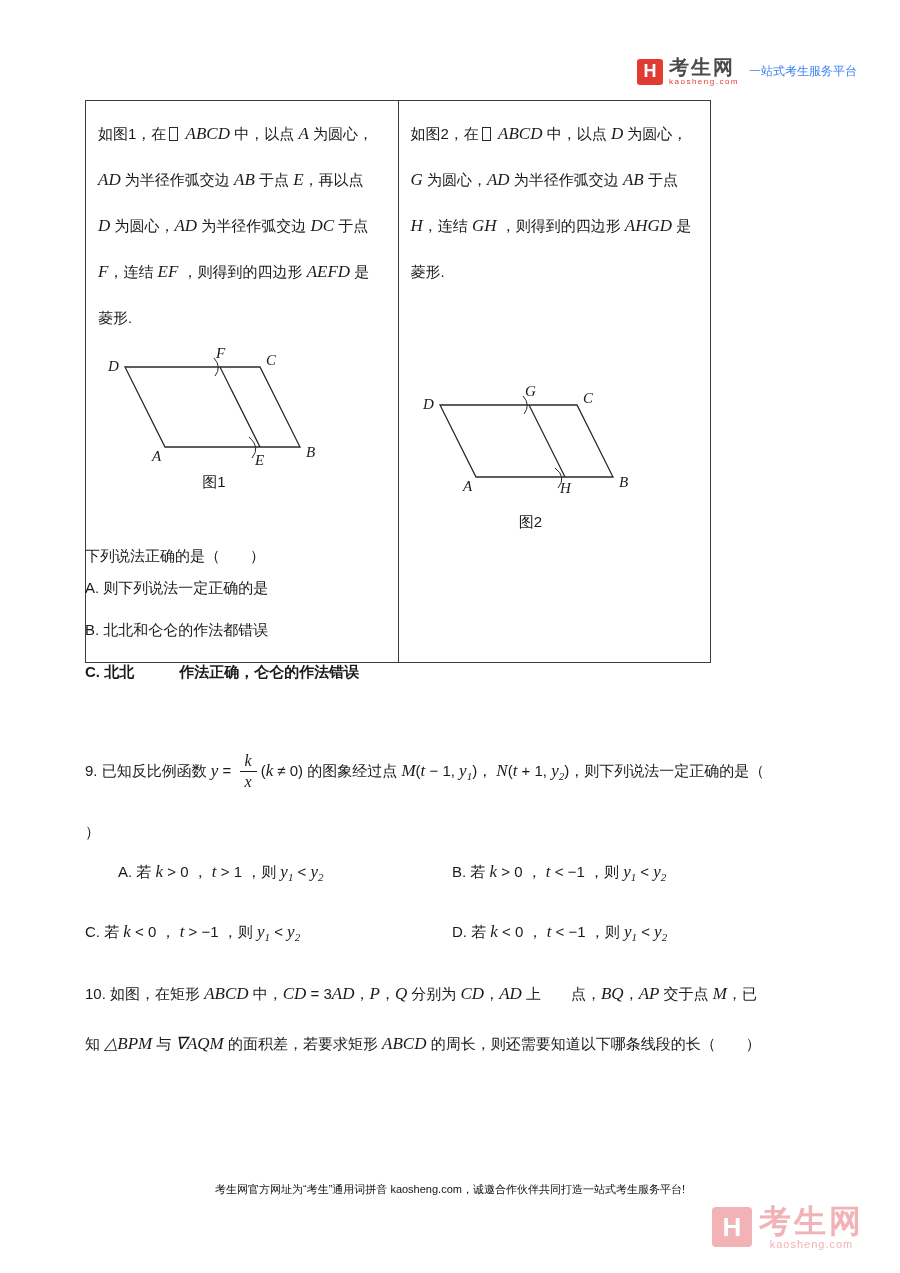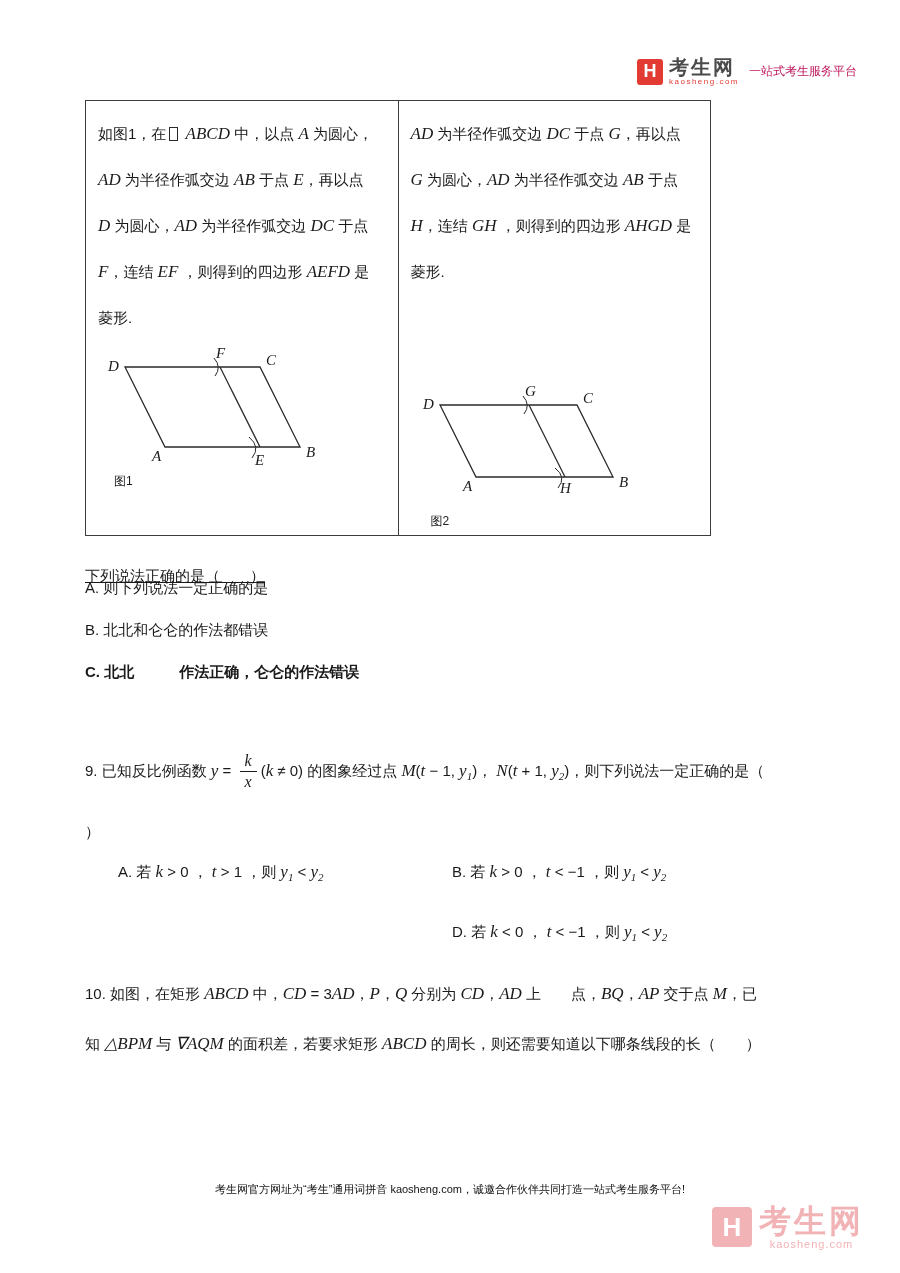--- a/index.html
+++ b/index.html
@@ -13,44 +13,44 @@
   
   .logo { position:absolute; left:637px; top:57px; display:flex; align-items:center; }
   .logo-icon {
     width:26px; height:26px; background:#e23b33; color:#fff; border-radius:3px;
     display:flex; align-items:center; justify-content:center;
     font-weight:bold; font-size:18px;
   }
   .logo-textcol { margin-left:6px; display:flex; flex-direction:column; }
   .logo-brand { font-size:20px; font-weight:bold; color:#4a4a4a; letter-spacing:2px; line-height:20px; }
   .logo-domain { font-size:8px; color:#e23b33; letter-spacing:1.5px; }
-  .logo-tagline { font-size:12px; color:#be185d; margin-left:10px; align-self:center; }
+  .logo-tagline { font-size:12px; color:#3b82f6; margin-left:10px; align-self:center; }
 
   
   .qtable {
-    position:absolute; left:85px; top:100px; width:626px; height:436px;
+    position:absolute; left:85px; top:100px; width:626px; height:563px;
     border:1px solid #3c3c3c; display:flex;
   }
   .cell { flex:1; position:relative; padding:10px 10px 0 12px; }
   .cell + .cell { border-left:1px solid #3c3c3c; }
   .cell .line { line-height:46px; white-space:nowrap; }
 
   .math { font-family:"Liberation Serif", serif; font-style:italic; font-size:17px; }
   sub.math { font-size:11px; }
   .tofu { display:inline-block; width:9px; height:14px; border:1px solid #2a2a2a; vertical-align:-2px; margin:0 3px; }
 
   .frac {
     display:inline-flex; flex-direction:column; align-items:center; vertical-align:middle;
     line-height:1.15; margin:0 4px; font-family:"Liberation Serif", serif; font-style:italic; font-size:16px;
   }
   .frac .fnum { border-bottom:1px solid #1a1a1a; padding:0 5px 1px; }
   .frac .fden { padding-top:1px; }
 
   .fig { position:absolute; }
-  .fig-caption { position:absolute; width:200px; text-align:left; font-size:12px; }
+  .fig-caption { position:absolute; width:200px; text-align:center; font-size:15px; }
   .fig-label { font-family:"Liberation Serif", serif; font-style:italic; font-size:15px; fill:#1a1a1a; }
 
   
   .q-line { position:absolute; white-space:nowrap; line-height:24px; }
 
   
   .footer { position:absolute; left:0; right:0; top:1182px; text-align:center; font-size:11px; color:#111; }
   .wm { position:absolute; left:712px; top:1204px; display:flex; align-items:center; }
   .wm-icon {
     width:40px; height:40px; background:#f2b3b6; color:#fff; border-radius:4px;
@@ -92,53 +92,54 @@
         <text class="fig-label" x="118" y="13">F</text>
         <text class="fig-label" x="168" y="20">C</text>
         <text class="fig-label" x="54" y="116">A</text>
         <text class="fig-label" x="157" y="120">E</text>
         <text class="fig-label" x="208" y="112">B</text>
       </svg>
       <div class="fig-caption" style="left:28px; top:372px;">图1</div>
     </div>
 
     <div class="cell">
-      <div class="line"><span class="math">AD</span><span> 为半径作弧交边 </span><span class="math">DC</span><span> 于点 </span><span class="math">G</span><span>，再以点</span></div>
+      <div class="line"><span>如图2，在</span><span class="tofu"></span><span class="math"> ABCD </span><span>中，以点 </span><span class="math">D</span><span> 为圆心，</span></div>
       <div class="line"><span class="math">G</span><span> 为圆心，</span><span class="math">AD</span><span> 为半径作弧交边 </span><span class="math">AB</span><span> 于点</span></div>
       <div class="line"><span class="math">H</span><span>，连结 </span><span class="math">GH</span><span> ，则得到的四边形 </span><span class="math">AHGD</span><span> 是</span></div>
       <div class="line"><span>菱形.</span></div>
 
       <svg class="fig" style="left:16px; top:278px;" width="230" height="118" viewBox="0 0 230 118">
         <polygon points="25,26 162,26 198,98 61,98" fill="none" stroke="#2a2a2a" stroke-width="1.3"></polygon>
         <line x1="114" y1="26" x2="150" y2="98" stroke="#2a2a2a" stroke-width="1.3"></line>
         <path d="M 108,17 Q 116,26 109,35" fill="none" stroke="#2a2a2a" stroke-width="1"></path>
         <path d="M 140,89 Q 152,98 143,109" fill="none" stroke="#2a2a2a" stroke-width="1"></path>
         <text class="fig-label" x="8" y="30">D</text>
         <text class="fig-label" x="110" y="17">G</text>
         <text class="fig-label" x="168" y="24">C</text>
         <text class="fig-label" x="48" y="112">A</text>
         <text class="fig-label" x="145" y="114">H</text>
         <text class="fig-label" x="204" y="108">B</text>
       </svg>
       <div class="fig-caption" style="left:32px; top:400px;margin-top:12px;">图2</div>
     </div>
   </div>
 
-  <div class="q-line" style="left:85px; top:564px;text-decoration:underline;"><span>下列说法正确的是（　　）</span></div>
+  <div class="q-line" style="left:85px; top:544px;"><span>下列说法正确的是（　　）</span></div>
   <div class="q-line" style="left:85px; top:576px;"><span>A. 则下列说法一定正确的是</span></div>
   <div class="q-line" style="left:85px; top:618px;"><span>B. 北北和仑仑的作法都错误</span></div>
   <div class="q-line" style="left:85px; top:660px;font-weight:bold;"><span>C. 北北　　　作法正确，仑仑的作法错误</span></div>
 
   <div class="q-line" style="left:85px; top:752px;"><span>9. 已知反比例函数 </span><span class="math">y</span><span> = </span><span class="frac">
         <span class="fnum">k</span>
         <span class="fden">x</span>
       </span><span>(</span><span class="math">k</span><span> ≠ 0)  的图象经过点 </span><span class="math">M</span><span>(</span><span class="math">t</span><span> − 1, </span><span class="math">y</span><sub class="math">1</sub><span>)， </span><span class="math">N</span><span>(</span><span class="math">t</span><span> + 1, </span><span class="math">y</span><sub class="math">2</sub><span>)</span><span>，则下列说法一定正确的是（</span></div>
   <div class="q-line" style="left:85px; top:820px;"><span>）</span></div>
   <div class="q-line" style="left:102px;  top:860px;margin-left:16px;"><span>A. 若 </span><span class="math">k</span><span> &gt; 0 ， </span><span class="math">t</span><span> &gt; 1 ，则 </span><span class="math">y</span><sub class="math">1</sub><span> &lt; </span><span class="math">y</span><sub class="math">2</sub></div>
   <div class="q-line" style="left:452px; top:860px;"><span>B. 若 </span><span class="math">k</span><span> &gt; 0 ， </span><span class="math">t</span><span> &lt; −1 ，则 </span><span class="math">y</span><sub class="math">1</sub><span> &lt; </span><span class="math">y</span><sub class="math">2</sub></div>
+  <div class="q-line" style="left:85px;  top:920px;"><span>C. 若 </span><span class="math">k</span><span> &lt; 0 ， </span><span class="math">t</span><span> &gt; −1 ，则 </span><span class="math">y</span><sub class="math">1</sub><span> &lt; </span><span class="math">y</span><sub class="math">2</sub></div>
   <div class="q-line" style="left:452px; top:920px;"><span>D. 若 </span><span class="math">k</span><span> &lt; 0 ， </span><span class="math">t</span><span> &lt; −1 ，则 </span><span class="math">y</span><sub class="math">1</sub><span> &lt; </span><span class="math">y</span><sub class="math">2</sub></div>
 
   <div class="q-line" style="left:85px; top:982px;"><span>10. 如图，在矩形 </span><span class="math">ABCD</span><span> 中，</span><span class="math">CD</span><span> = 3</span><span class="math">AD</span><span>，</span><span class="math">P</span><span>，</span><span class="math">Q</span><span> 分别为 </span><span class="math">CD</span><span>，</span><span class="math">AD</span><span> 上　　点，</span><span class="math">BQ</span><span>，</span><span class="math">AP</span><span> 交于点 </span><span class="math">M</span><span>，已</span></div>
   <div class="q-line" style="left:85px; top:1032px;"><span>知 </span><span class="math">△BPM</span><span> 与 </span><span class="math">∇AQM</span><span> 的面积差，若要求矩形 </span><span class="math">ABCD</span><span> 的周长，则还需要知道以下哪条线段的长（　　）</span></div>
 
   <div class="footer">考生网官方网址为“考生”通用词拼音 kaosheng.com，诚邀合作伙伴共同打造一站式考生服务平台!</div>
 
   <div class="wm">
     <div class="wm-icon">H</div>
     <div class="wm-textcol">

